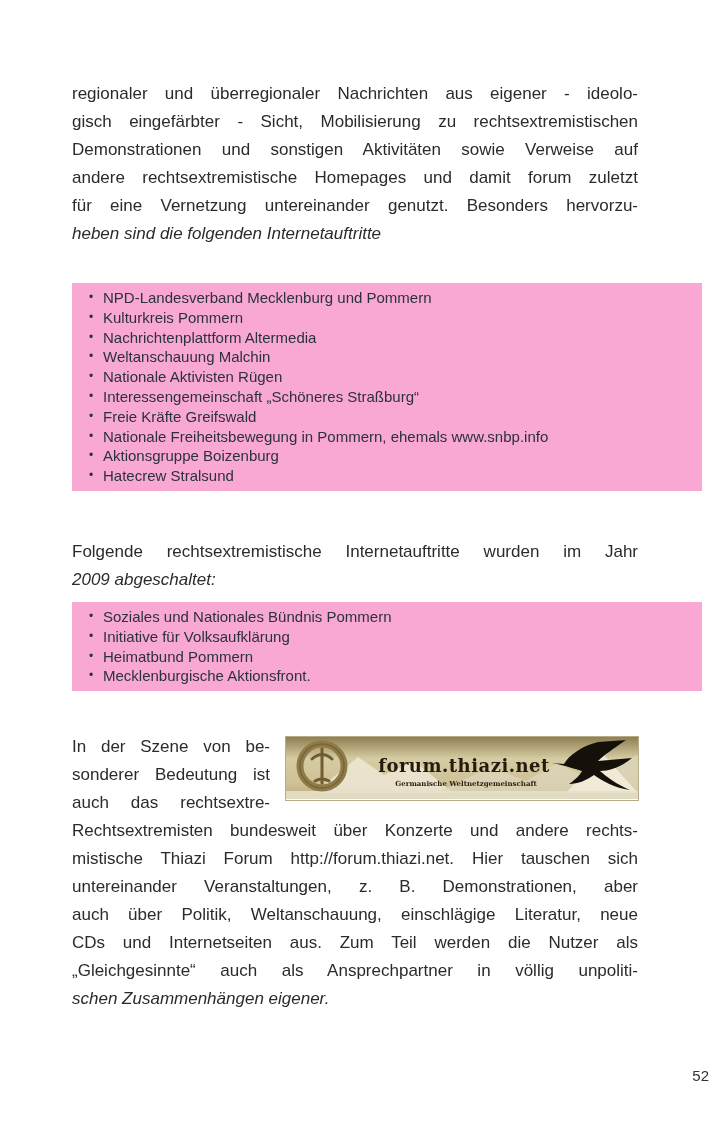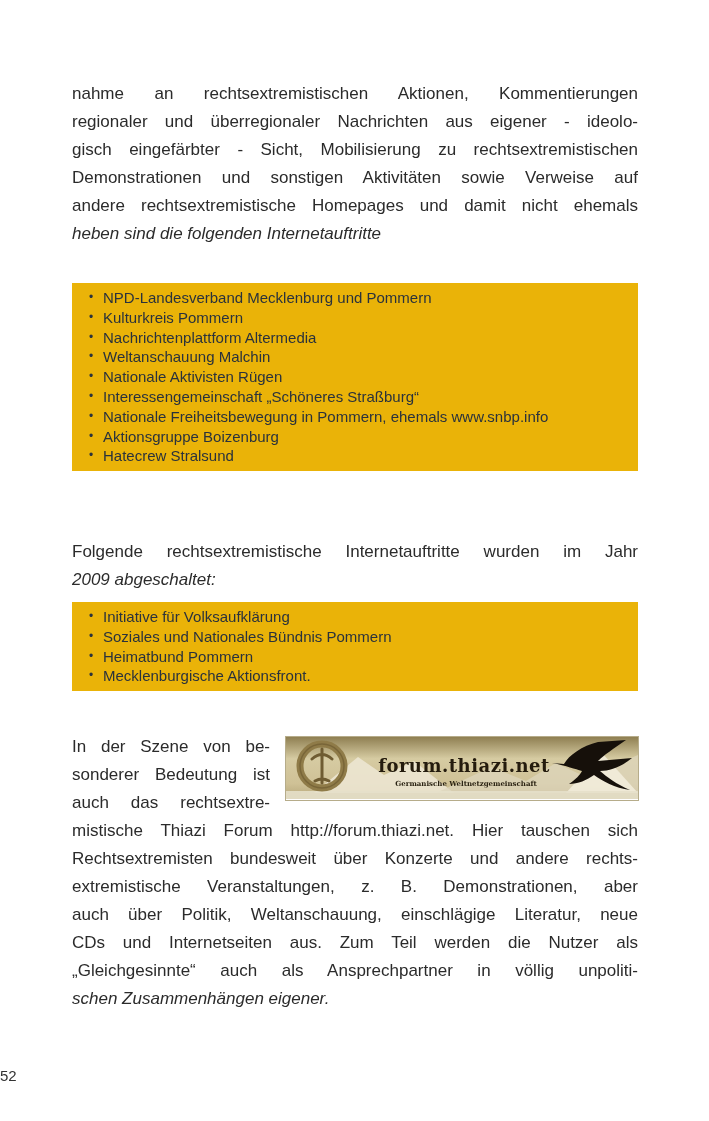--- a/index.html
+++ b/index.html
@@ -24,22 +24,22 @@
   .jline { text-align: justify; text-align-last: justify; }
   .jline.last { text-align-last: left; font-style: italic; }
 
   .para1 { top: 80px; }
   .para2 { top: 526px; margin-top: 12px; }
   .para3 { top: 733px; }
 
   .bluebox {
     position: absolute;
     left: 72px;
-    width: 566px;
-    background: #eab308;
+    width: 630px;
+    background: #f9a8d4;
   }
   .box1 { top: 283px; }
   .box2 { top: 602px; }
   .bluebox ul {
     list-style: none;
     margin: 0;
     padding: 5px 10px 5px 0;
   }
   .bluebox li {
     position: relative;
@@ -76,62 +76,63 @@
   .banner-subtitle {
     font-family: "DejaVu Serif", serif;
     font-weight: bold;
   }
 
   .pagenum {
     position: absolute;
     top: 1067px;
     left: 0;
     width: 100%;
-    text-align: left;
+    text-align: right;
     font-size: 15px;
     color: #333333;
   }
 </style>
 </head>
 <body>
 
 <div class="page">
 
   <div class="para para1">
-      <div class="jline">nahme an rechtsextremistischen Aktionen, Kommentierungen</div>
       <div class="jline">regionaler und überregionaler Nachrichten aus eigener - ideolo-</div>
       <div class="jline">gisch eingefärbter - Sicht, Mobilisierung zu rechtsextremistischen</div>
       <div class="jline">Demonstrationen und sonstigen Aktivitäten sowie Verweise auf</div>
-      <div class="jline">andere rechtsextremistische Homepages und damit nicht ehemals</div>
+      <div class="jline">andere rechtsextremistische Homepages und damit forum zuletzt</div>
+      <div class="jline">für eine Vernetzung untereinander genutzt. Besonders hervorzu-</div>
       <div class="jline last">heben sind die folgenden Internetauftritte</div>
     </div>
 
   <div class="bluebox box1">
     <ul>
         <li>NPD-Landesverband Mecklenburg und Pommern</li>
         <li>Kulturkreis Pommern</li>
         <li>Nachrichtenplattform Altermedia</li>
         <li>Weltanschauung Malchin</li>
         <li>Nationale Aktivisten Rügen</li>
         <li>Interessengemeinschaft „Schöneres Straßburg“</li>
+        <li>Freie Kräfte Greifswald</li>
         <li>Nationale Freiheitsbewegung in Pommern, ehemals www.snbp.info</li>
         <li>Aktionsgruppe Boizenburg</li>
         <li>Hatecrew Stralsund</li>
       </ul>
   </div>
 
   <div class="para para2">
       <div class="jline">Folgende rechtsextremistische Internetauftritte wurden im Jahr</div>
       <div class="jline last">2009 abgeschaltet:</div>
     </div>
 
   <div class="bluebox box2">
     <ul>
+        <li>Soziales und Nationales Bündnis Pommern</li>
         <li>Initiative für Volksaufklärung</li>
-        <li>Soziales und Nationales Bündnis Pommern</li>
         <li>Heimatbund Pommern</li>
         <li>Mecklenburgische Aktionsfront.</li>
       </ul>
   </div>
 
   <div class="para para3">
     <div class="banner">
       <svg viewBox="0 0 352 62" xmlns="http://www.w3.org/2000/svg">
         <defs>
           <linearGradient id="bg" x1="0" y1="0" x2="0" y2="1">
@@ -158,23 +159,23 @@
                  C290 42 294 38 296 34 C289 32 281 29 266 26 Z" fill="#16100a"></path>
 
         <text class="banner-title" x="178" y="35" text-anchor="middle" font-size="18" fill="#241b0d">forum.thiazi.net</text>
         <text class="banner-subtitle" x="180" y="49" text-anchor="middle" font-size="7" fill="#2a2212">Germanische Weltnetzgemeinschaft</text>
       </svg>
     </div>
     <div>
         <div class="jline">In der Szene von be-</div>
         <div class="jline">sonderer Bedeutung ist</div>
         <div class="jline">auch das rechtsextre-</div>
+        <div class="jline">Rechtsextremisten bundesweit über Konzerte und andere rechts-</div>
         <div class="jline">mistische Thiazi Forum http://forum.thiazi.net. Hier tauschen sich</div>
-        <div class="jline">Rechtsextremisten bundesweit über Konzerte und andere rechts-</div>
-        <div class="jline">extremistische Veranstaltungen, z. B. Demonstrationen, aber</div>
+        <div class="jline">untereinander Veranstaltungen, z. B. Demonstrationen, aber</div>
         <div class="jline">auch über Politik, Weltanschauung, einschlägige Literatur, neue</div>
         <div class="jline">CDs und Internetseiten aus. Zum Teil werden die Nutzer als</div>
         <div class="jline">„Gleichgesinnte“ auch als Ansprechpartner in völlig unpoliti-</div>
         <div class="jline last">schen Zusammenhängen eigener.</div>
       </div>
   </div>
 
   <div class="pagenum">52</div>
 
 </div>

